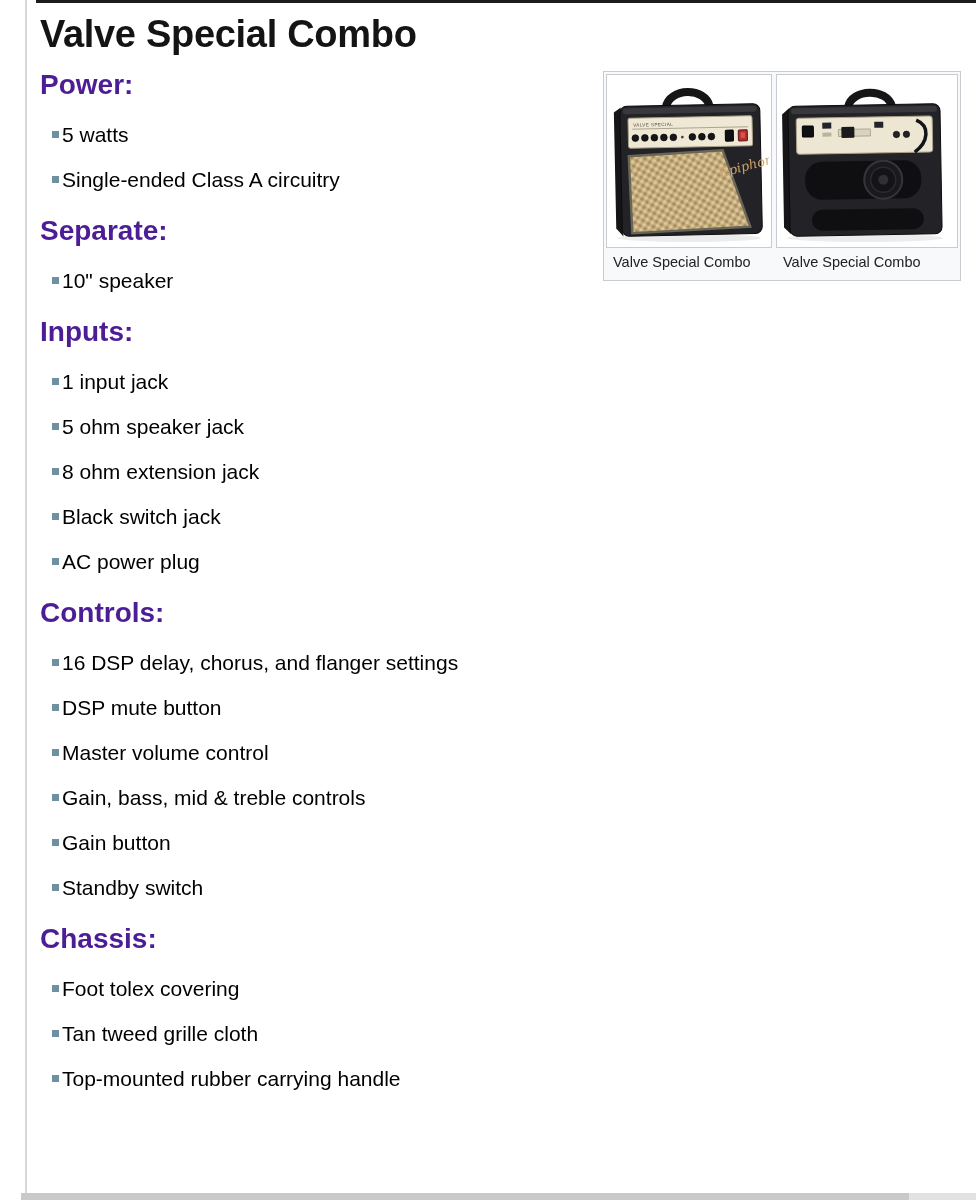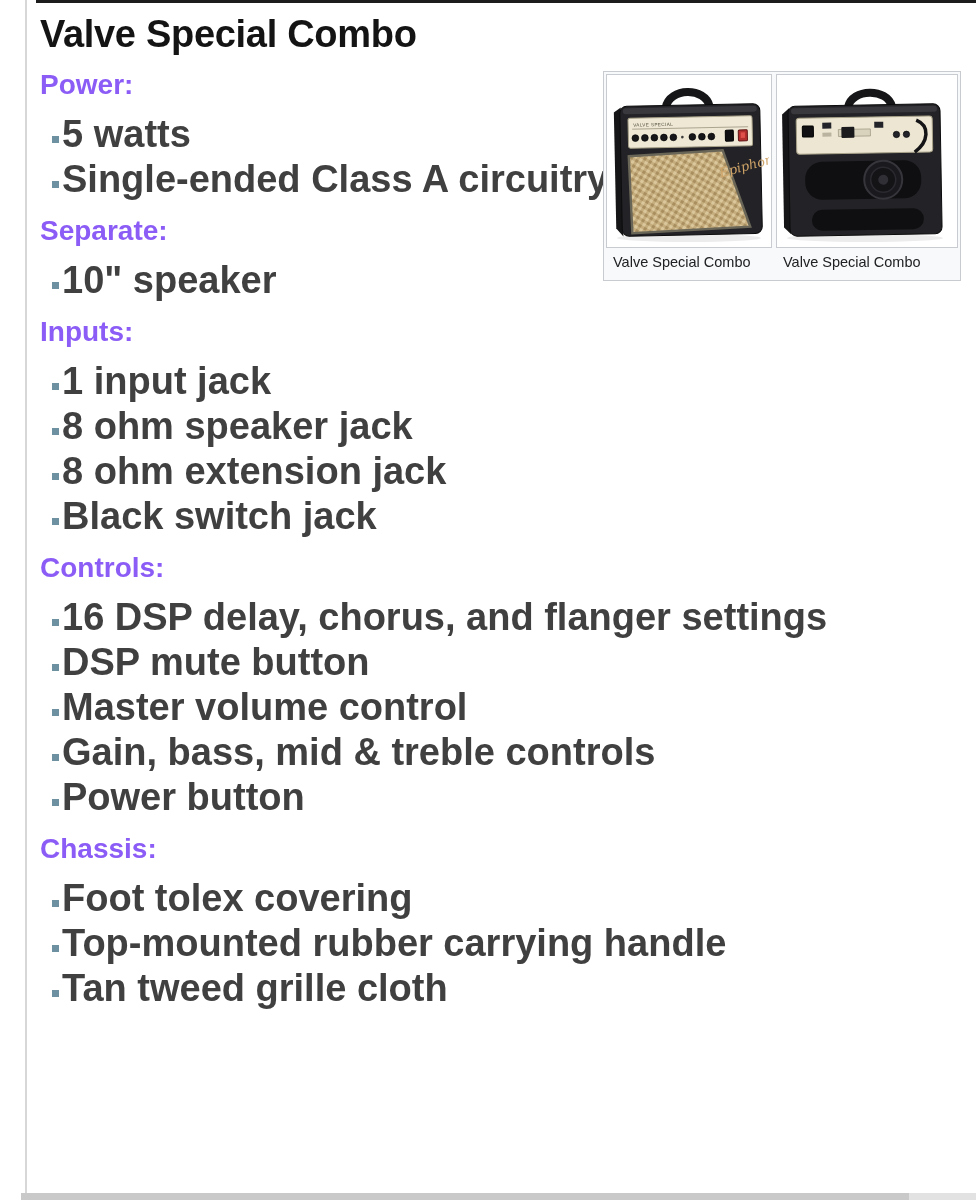--- a/index.html
+++ b/index.html
@@ -14,27 +14,27 @@
   .hscrollbar{
     position:absolute;left:21px;top:1193px;width:955px;height:7px;
     background:linear-gradient(to right,var(--scrollbar,#c9c9c9) 0 93%,#e2e2e2 93% 100%);
   }
   .content{position:absolute;left:40px;top:0;width:910px;}
   h1.page-title{
     margin:12px 0 0 0;font-size:38px;line-height:44px;font-weight:bold;
     color:#141414;letter-spacing:-.3px;
   }
   .spec h2{
-    margin:6px 0 0 0;font-size:28px;line-height:45px;font-weight:bold;color:#8b5cf6;
+    margin:6px 0 0 0;font-size:28px;line-height:45px;font-weight:bold;color:#4c1d95;
   }
   .spec ul{
     margin:5px 0 0 0;padding:0 0 0 12px;list-style:none;
   }
   .spec li{
-    font-size:38px;line-height:45px;color:#404040;font-weight:700;
+    font-size:21px;line-height:45px;color:#000000;font-weight:400;
   }
   .spec li::before{
     content:"";display:inline-block;width:7px;height:7px;
     background:var(--bullet,#6d91a1);margin-right:3px;vertical-align:4px;
   }
   .gallery{
     position:absolute;left:603px;top:71px;width:358px;height:210px;
     box-sizing:border-box;border:1px solid var(--gallery-border,#c8ccd1);
     background:var(--gallery-bg,#f8f9fa);
     display:flex;gap:4px;padding:2px;
@@ -67,37 +67,39 @@
         <li>5 watts</li>
         <li>Single-ended Class A circuitry</li>
       </ul>
       <h2>Separate:</h2>
       <ul>
         <li>10" speaker</li>
       </ul>
       <h2>Inputs:</h2>
       <ul>
         <li>1 input jack</li>
-        <li>8 ohm speaker jack</li>
+        <li>5 ohm speaker jack</li>
         <li>8 ohm extension jack</li>
         <li>Black switch jack</li>
+        <li>AC power plug</li>
       </ul>
       <h2>Controls:</h2>
       <ul>
         <li>16 DSP delay, chorus, and flanger settings</li>
         <li>DSP mute button</li>
         <li>Master volume control</li>
         <li>Gain, bass, mid &amp; treble controls</li>
-        <li>Power button</li>
+        <li>Gain button</li>
+        <li>Standby switch</li>
       </ul>
       <h2>Chassis:</h2>
       <ul>
         <li>Foot tolex covering</li>
+        <li>Tan tweed grille cloth</li>
         <li>Top-mounted rubber carrying handle</li>
-        <li>Tan tweed grille cloth</li>
       </ul>
     </div>
 </div>
 
 <div class="gallery">
 
   <figure class="g-item first" style="margin:0">
     <div class="g-imgbox">
       <svg width="160" height="168" viewBox="0 0 160 168">
         <defs>

